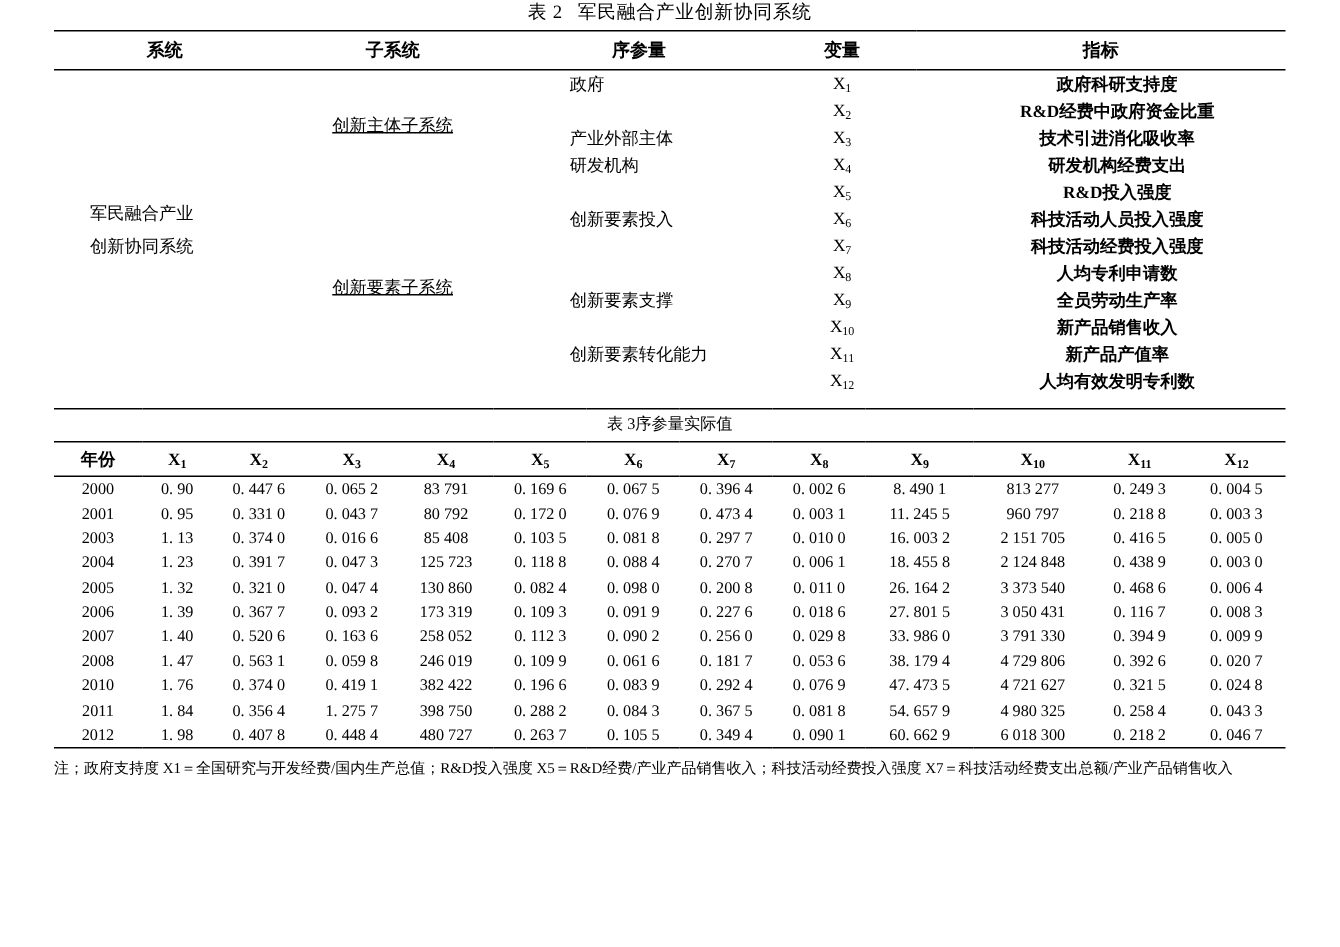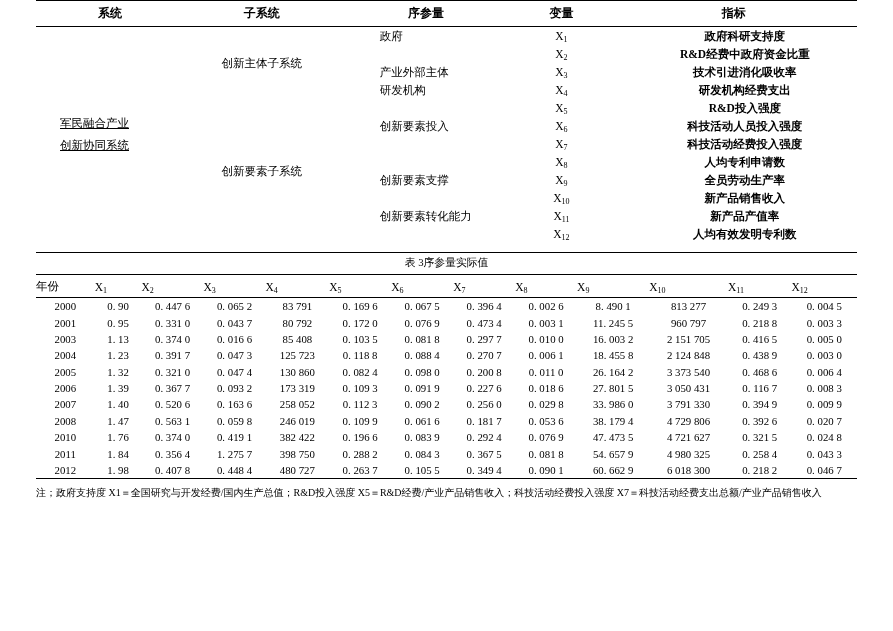--- a/index.html
+++ b/index.html
@@ -62,24 +62,24 @@
   #table2 td {
     padding: 1.5px 0;
     font-size: 11.5px;
     vertical-align: middle;
     margin-top: 24px;
   }
   .c-sys {
     text-align: left;
     padding-left: 24px !important;
     line-height: 1.9;
+  }
+  .c-sub {
+    text-align: center;
     text-decoration: underline;
-  }
-  .c-sub {
-    text-align: center;
   }
   .c-ord {
     text-align: left;
     padding-left: 40px !important;
   }
   .c-var {
     text-align: center;
   }
   .c-ind {
     text-align: center;
@@ -94,22 +94,22 @@
   }
   
   .t3-wrap {
     margin-top: 9px;
   }
   #table3 {
     table-layout: fixed;
     font-size: 11px;
   }
   #table3 th {
-    font-weight: normal;
-    text-align: left;
+    font-weight: bold;
+    text-align: center;
     padding: 4px 0 3px 0;
     font-size: 11.5px;
   }
   #table3 td {
     padding: 2.2px 0;
     text-align: center;
     font-size: 10.8px;
     white-space: nowrap;
   }
   #table3 td.year {
@@ -126,20 +126,23 @@
     line-height: 1.55;
     text-align: justify;
   }
 </style>
 </head>
 <body>
 
 <div class="page">
 
   <div class="tbl-wrap">
+    <div class="tbl-title">
+      <span class="tnum">表 2</span><span>军民融合产业创新协同系统</span>
+    </div>
 
     <table id="table2">
       <colgroup>
         <col style="width:18%">
         <col style="width:19%">
         <col style="width:21%">
         <col style="width:12%">
         <col style="width:30%">
       </colgroup>
       <thead>

